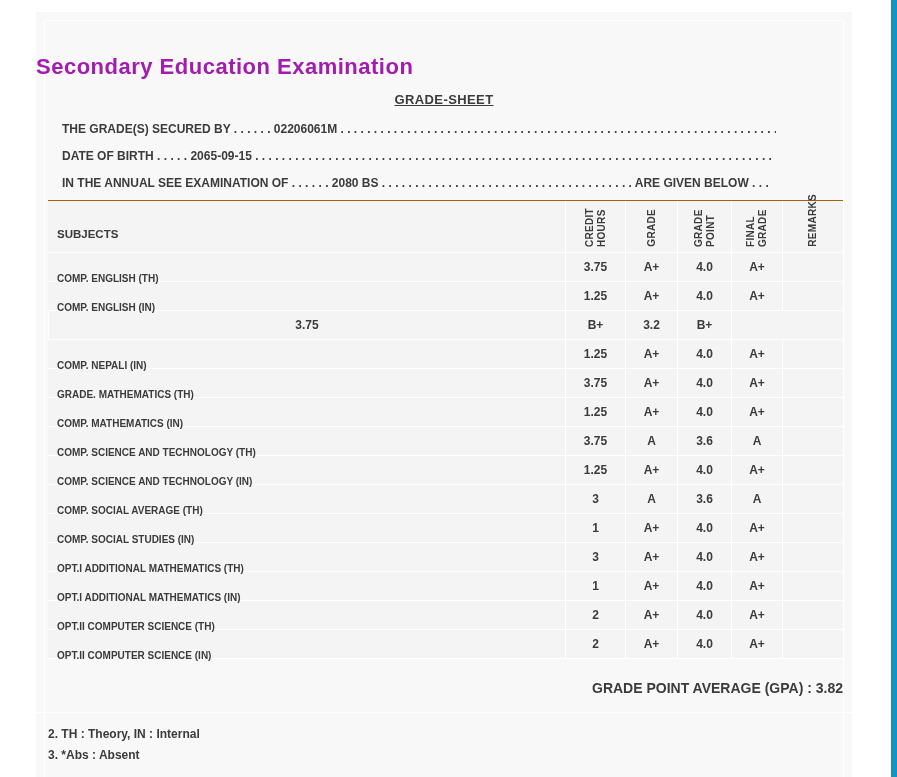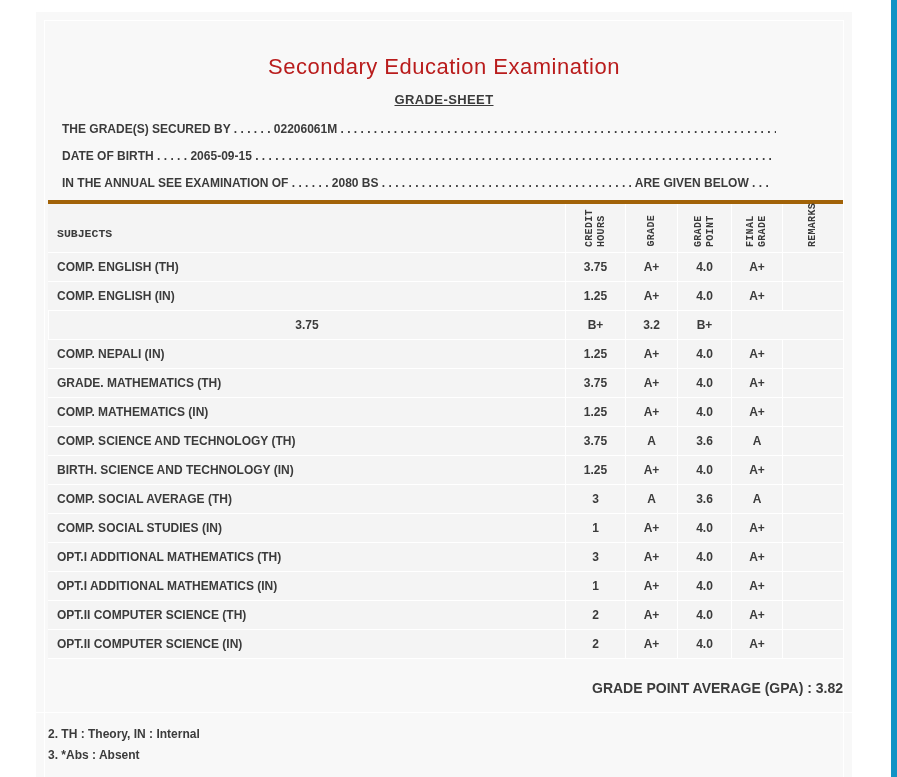--- a/index.html
+++ b/index.html
@@ -12,45 +12,45 @@
     background:#f8f8f8;overflow:hidden;
   }
   .inner-border{
     position:absolute;left:8px;top:8px;width:798px;height:900px;
     border:1px solid #ffffff;pointer-events:none;
   }
   .scrollbar{
     position:absolute;right:0;top:0;width:6px;height:777px;background:#1093c5;
   }
   .doc-title{
-    position:absolute;left:0;right:0;top:42px;text-align:center;
-    font-size:22px;font-weight:400;color:#b91c1c;letter-spacing:0.5px;
+    position:absolute;left:0;right:0;top:42px;
+    font-size:22px;font-weight:700;color:#a21caf;letter-spacing:0.5px;
   }
   .doc-subtitle{
     position:absolute;left:0;right:0;top:80px;text-align:center;
     font-size:13px;font-weight:700;letter-spacing:0.4px;color:#3b3b3b;text-decoration:underline;
   }
   .info-block{position:absolute;left:26px;top:104px;}
   .info-line{
     width:714px;height:27px;line-height:27px;white-space:nowrap;overflow:hidden;
     font-size:12px;font-weight:700;color:#3b3b3b;
   }
   .grade-table{position:absolute;left:12px;top:188px;width:795px;}
   .thead,.trow{
     display:grid;grid-template-columns:517px 60px 52px 54px 51px 61px;
     background:#f4f4f4;border-bottom:1px solid #ffffff;box-sizing:border-box;
   }
-  .thead{height:53px;border-top:4px solid #a16207;font-family:Liberation Mono, monospace;}
+  .thead{height:53px;border-top:1px solid #a16207;}
   .trow{height:29px;}
   .cell{
     box-sizing:border-box;height:100%;display:flex;align-items:center;
     justify-content:center;font-size:12px;font-weight:700;color:#3b3b3b;
     position:relative;overflow:visible;
   }
-  .cell.c0{justify-content:flex-start;padding-left:9px;font-size:12px;}
+  .cell.c0{justify-content:flex-start;padding-left:9px;font-size:10px;margin-top:11px;}
   .cell.c1,.cell.c2,.cell.c3,.cell.c4,.cell.c5{border-left:1px solid #ffffff;}
   .hcell{box-sizing:border-box;position:relative;border-left:1px solid #ffffff;}
   .hcell.h0{border-left:none;display:flex;align-items:flex-end;
     padding:0 0 12px 9px;font-size:11.5px;font-weight:700;}
   .vtext{
     position:absolute;bottom:5px;left:50%;
     transform:translateX(-50%) rotate(180deg);
     writing-mode:vertical-rl;
     font-size:10px;font-weight:700;line-height:1.18;letter-spacing:0.3px;
     color:#3b3b3b;text-align:left;white-space:normal;
@@ -154,21 +154,21 @@
         </div>
         <div class="trow">
           <div class="cell c0">COMP. SCIENCE AND TECHNOLOGY (TH)</div>
           <div class="cell c1">3.75</div>
           <div class="cell c2">A</div>
           <div class="cell c3">3.6</div>
           <div class="cell c4">A</div>
           <div class="cell c5"></div>
         </div>
         <div class="trow">
-          <div class="cell c0">BIRTH. SCIENCE AND TECHNOLOGY (IN)</div>
+          <div class="cell c0">COMP. SCIENCE AND TECHNOLOGY (IN)</div>
           <div class="cell c1">1.25</div>
           <div class="cell c2">A+</div>
           <div class="cell c3">4.0</div>
           <div class="cell c4">A+</div>
           <div class="cell c5"></div>
         </div>
         <div class="trow">
           <div class="cell c0">COMP. SOCIAL AVERAGE (TH)</div>
           <div class="cell c1">3</div>
           <div class="cell c2">A</div>

